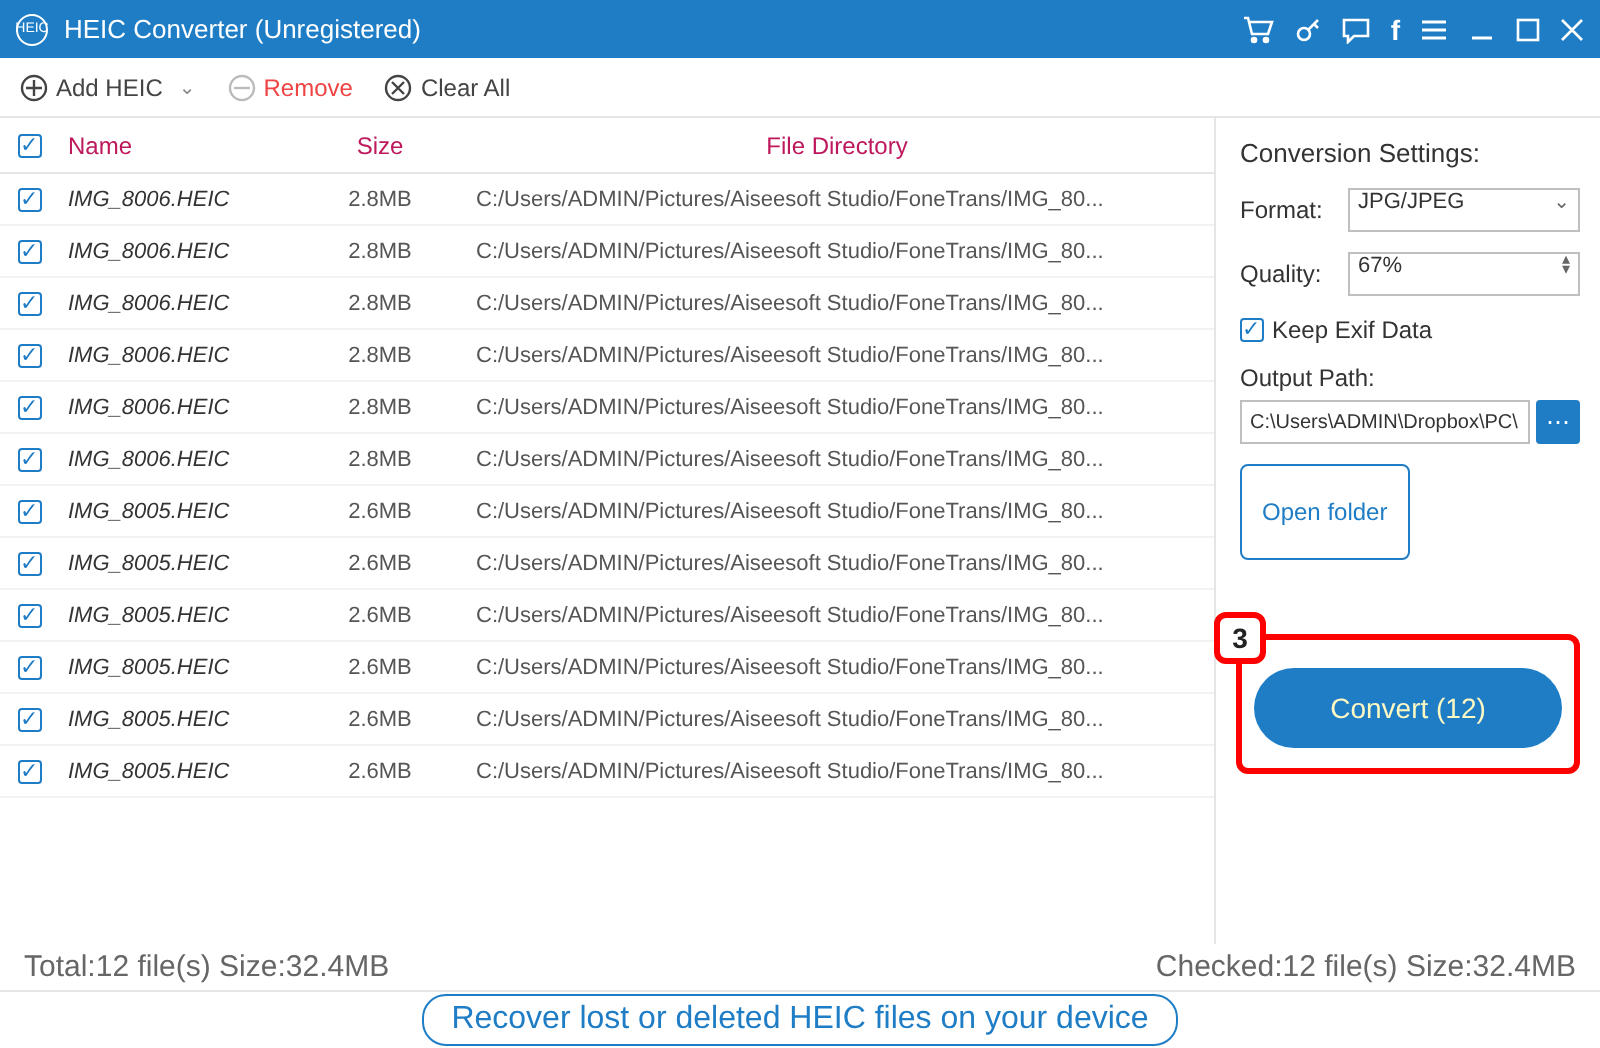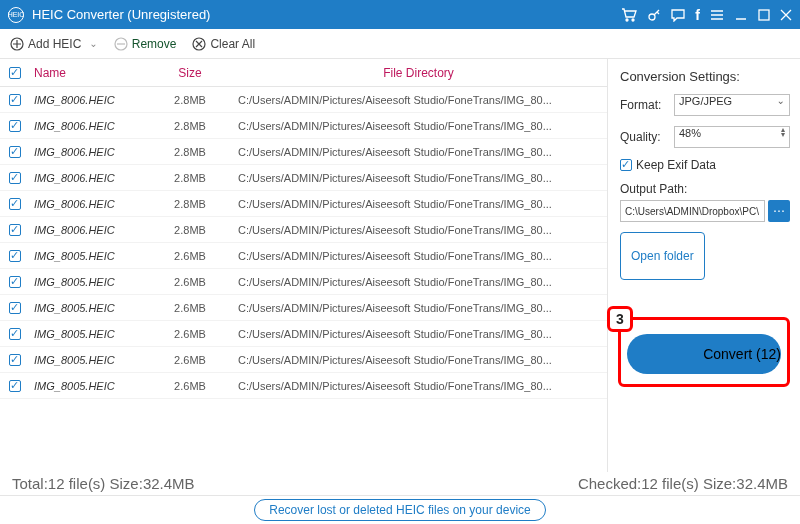--- a/index.html
+++ b/index.html
@@ -4,21 +4,21 @@
 <style>
 * { box-sizing: border-box; margin: 0; padding: 0; font-family: -apple-system, "Segoe UI", Arial, sans-serif; }
 body { width: 800px; height: 524px; overflow: hidden; background: #fff; position: relative; }
 .titlebar { height: 29px; background: #1F7DC6; color: #fff; display: flex; align-items: center; padding: 0 8px; font-size: 13px; }
 .logo { width: 16px; height: 16px; border: 1.5px solid #fff; border-radius: 50%; display: flex; align-items: center; justify-content: center; font-size: 7px; margin-right: 8px; }
 .titlebar-text { flex: 1; }
 .titlebar-icons { display: flex; gap: 10px; align-items: center; }
 .titlebar-icons > * { cursor: pointer; font-size: 14px; display:flex; align-items:center; }
 .toolbar { height: 30px; display: flex; align-items: center; padding: 0 10px; border-bottom: 1px solid #e5e5e5; font-size: 12px; color: #444; }
 .tbtn { display: flex; align-items: center; gap: 4px; margin-right: 16px; cursor: pointer; }
-.tbtn.disabled { color: #14532d; cursor: default; }
+.tbtn.disabled { color: #ef4444; cursor: default; }
 .main { display: flex; height: 413px; }
 .left { flex: 1; display: flex; flex-direction: column; border-right: 1px solid #e5e5e5; }
 .grid-header { display: flex; height: 28px; align-items: center; border-bottom: 1px solid #e5e5e5; font-size: 12px; color: #be185d; }
 .col-check { width: 30px; display: flex; justify-content: center; }
 .col-name { width: 120px; padding-left: 4px; }
 .col-size { width: 80px; text-align: center; }
 .col-dir { flex: 1; padding: 0 8px; }
 .grid-body { flex: 1; overflow: hidden; }
 .row { display: flex; align-items: center; height: 26px; font-size: 11px; color: #555; border-bottom: 1px solid #f2f2f2; }
 .row .col-name { color: #333; font-style: italic; }
@@ -32,24 +32,24 @@
 .select { flex: 1; height: 22px; border: 1px solid #bfbfbf; padding: 0 4px; font-size: 11px; background:#fff; display:flex; align-items:flex-start; justify-content:space-between; }
 .select .arrow { font-size:10px; color:#666; }
 .output-label { margin-top:4px; margin-bottom:4px; }
 .output-row { display:flex; gap:3px; margin-bottom:10px; }
 .output-input { flex:1; height:22px; border:1px solid #bfbfbf; font-size:10px; padding:0 4px; overflow:hidden; white-space:nowrap; display:flex; align-items:center; }
 .output-btn { width:22px; height:22px; background:#1F7DC6; color:#fff; display:flex; align-items:center; justify-content:center; font-size:12px; border-radius:2px; }
 .open-folder { border:1px solid #1F7DC6; color:#1F7DC6; border-radius:4px; padding:16px 10px; font-size:12px; display:inline-block; cursor:pointer; }
 .convert-wrapper { position:absolute; top:258px; left:0; right:0; padding:0 10px; }
 .convert-highlight { border:3px solid #f00; border-radius:6px; padding:14px 6px 10px; position:relative; }
 .step-badge { position:absolute; top:-14px; left:-14px; width:26px; height:26px; background:#fff; border:3px solid #f00; border-radius:6px; display:flex; align-items:center; justify-content:center; font-weight:bold; font-size:14px; color:#222; }
-.convert-btn { background:#1F7DC6; color:#000000; text-align:right; border-radius:20px; padding:12px 0; font-size:14px; cursor:pointer; }
+.convert-btn { background:#1F7DC6; color:#fef9c3; text-align:center; border-radius:20px; padding:12px 0; font-size:14px; cursor:pointer; }
 .status { height:24px; border-bottom:1px solid #e5e5e5; display:flex; align-items:center; justify-content:space-between; padding:0 12px; font-size:15px; color:#666; }
 .footer { height:28px; display:flex; align-items:center; justify-content:center; }
-.recover { border:1px solid #1F7DC6; color:#1F7DC6; border-radius:12px; padding:3px 14px; font-size:12px; cursor:pointer; }
+.recover { border:1px solid #1F7DC6; color:#1F7DC6; border-radius:12px; padding:3px 14px; font-size:16px; cursor:pointer; }
 svg { display:block; }
 </style>
 </head>
 <body>
 
 <div class="titlebar">
   <div class="logo">HEIC</div>
   <div class="titlebar-text">HEIC Converter (Unregistered)</div>
   <div class="titlebar-icons">
     <span>
@@ -240,21 +240,21 @@
     <div class="setting-row">
       <div class="setting-label">Format:</div>
       <div class="select">
         <span>JPG/JPEG</span>
         <span class="arrow">⌄</span>
       </div>
     </div>
     <div class="setting-row">
       <div class="setting-label">Quality:</div>
       <div class="select">
-        <span>48%</span>
+        <span>67%</span>
         <span class="arrow" style="display:flex;flex-direction:column;line-height:5px;font-size:8px">
             <span>▴</span>
             <span>▾</span>
           </span>
       </div>
     </div>
     <div class="setting-row" style="gap:4px">
       <span class="cbx checked"></span>
       <span>Keep Exif Data</span>
     </div>

